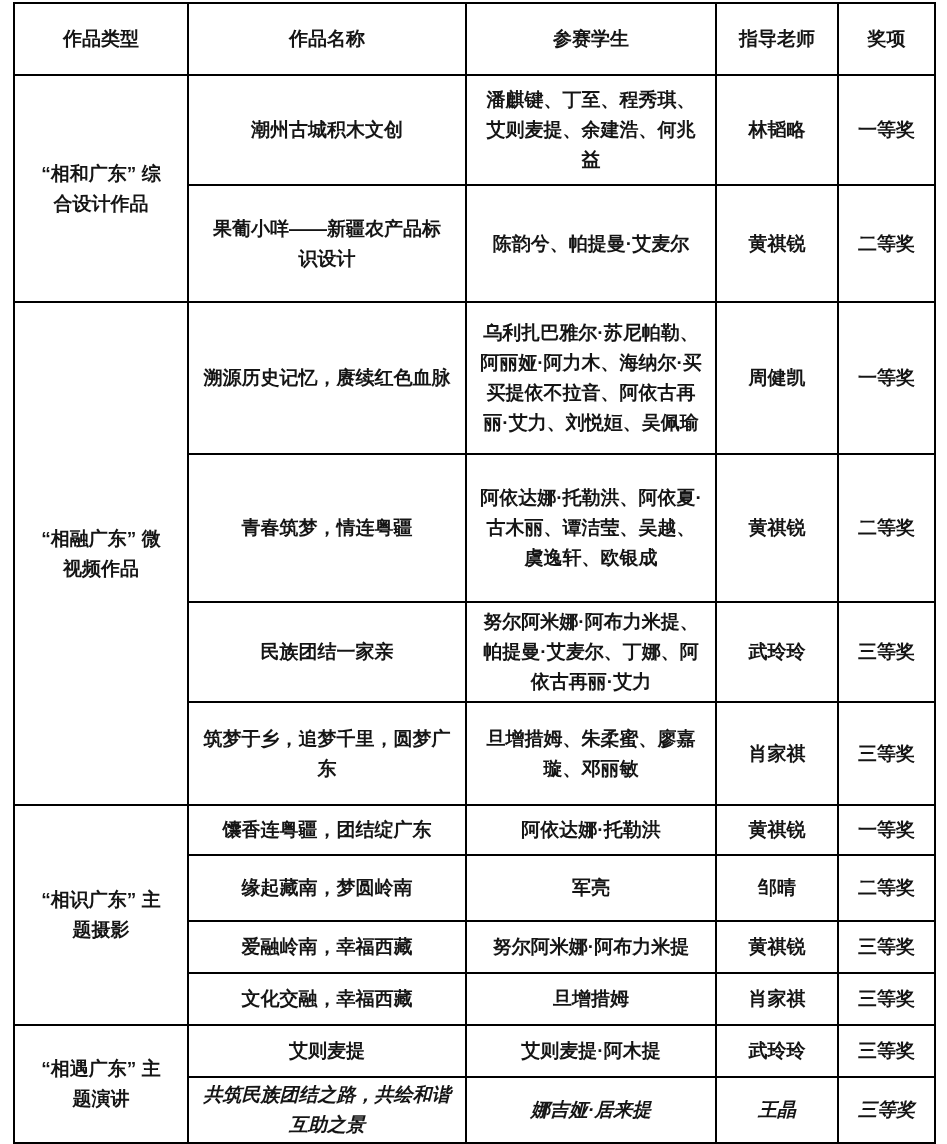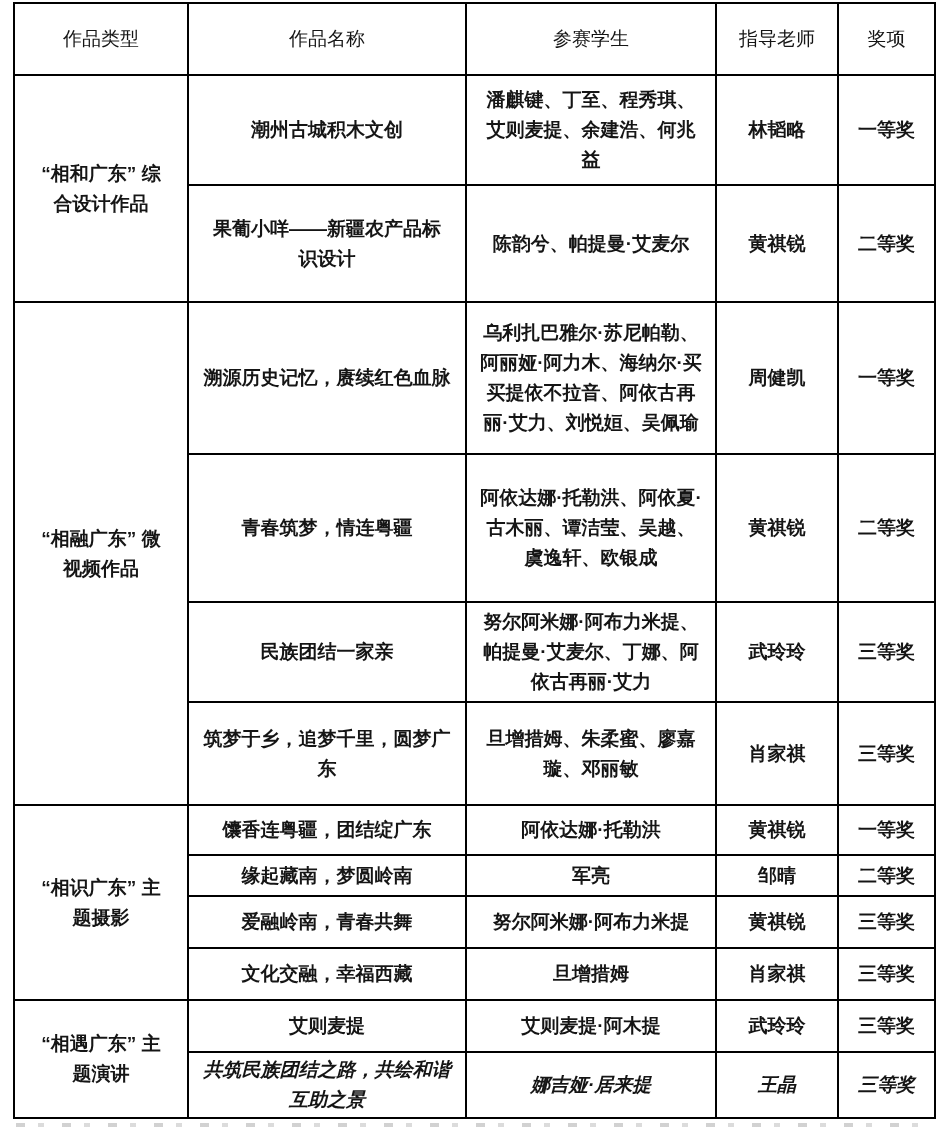--- a/index.html
+++ b/index.html
@@ -39,38 +39,38 @@
     text-align: center;
     vertical-align: middle;
     font-size: 19px;
     line-height: 30px;
     font-weight: 600;
     padding: 2px 6px;
     white-space: pre-line;
     color: #151515;
   }
   table.awards th {
-    font-weight: 400;
+    font-weight: 700;
     margin-left: 23px;
   }
   col.c-type    { width: 174px; }
   col.c-name    { width: 278px; }
   col.c-students{ width: 250px; }
   col.c-teacher { width: 122px; }
   col.c-award   { width: 97px; }
 
   thead tr        { height: 72px; }
   tbody tr.r0     { height: 110px; }
   tbody tr.r1     { height: 117px; }
   tbody tr.r2     { height: 152px; }
   tbody tr.r3     { height: 148px; }
   tbody tr.r4     { height: 100px; }
   tbody tr.r5     { height: 103px; }
   tbody tr.r6     { height: 50px; }
-  tbody tr.r7     { height: 41px; }
+  tbody tr.r7     { height: 66px; }
   tbody tr.r8     { height: 52px; }
   tbody tr.r9     { height: 52px; font-family: Liberation Serif, serif; }
   tbody tr.r10    { height: 52px; }
   tbody tr.r11    { height: 61px; font-style: italic; }
 
   .cutoff-remnant {
     margin: 4px auto 0 auto;
     width: 915px;
     height: 4px;
     opacity: 0.45;
@@ -166,21 +166,21 @@
         <td>黄祺锐</td>
         <td>一等奖</td>
       </tr>
       <tr class="r7">
         <td>缘起藏南，梦圆岭南</td>
         <td>军亮</td>
         <td>邹晴</td>
         <td>二等奖</td>
       </tr>
       <tr class="r8">
-        <td>爱融岭南，青春共舞</td>
+        <td>爱融岭南，幸福西藏</td>
         <td>努尔阿米娜·阿布力米提</td>
         <td>黄祺锐</td>
         <td>三等奖</td>
       </tr>
       <tr class="r9">
         <td>文化交融，幸福西藏</td>
         <td>旦增措姆</td>
         <td>肖家祺</td>
         <td>三等奖</td>
       </tr>

